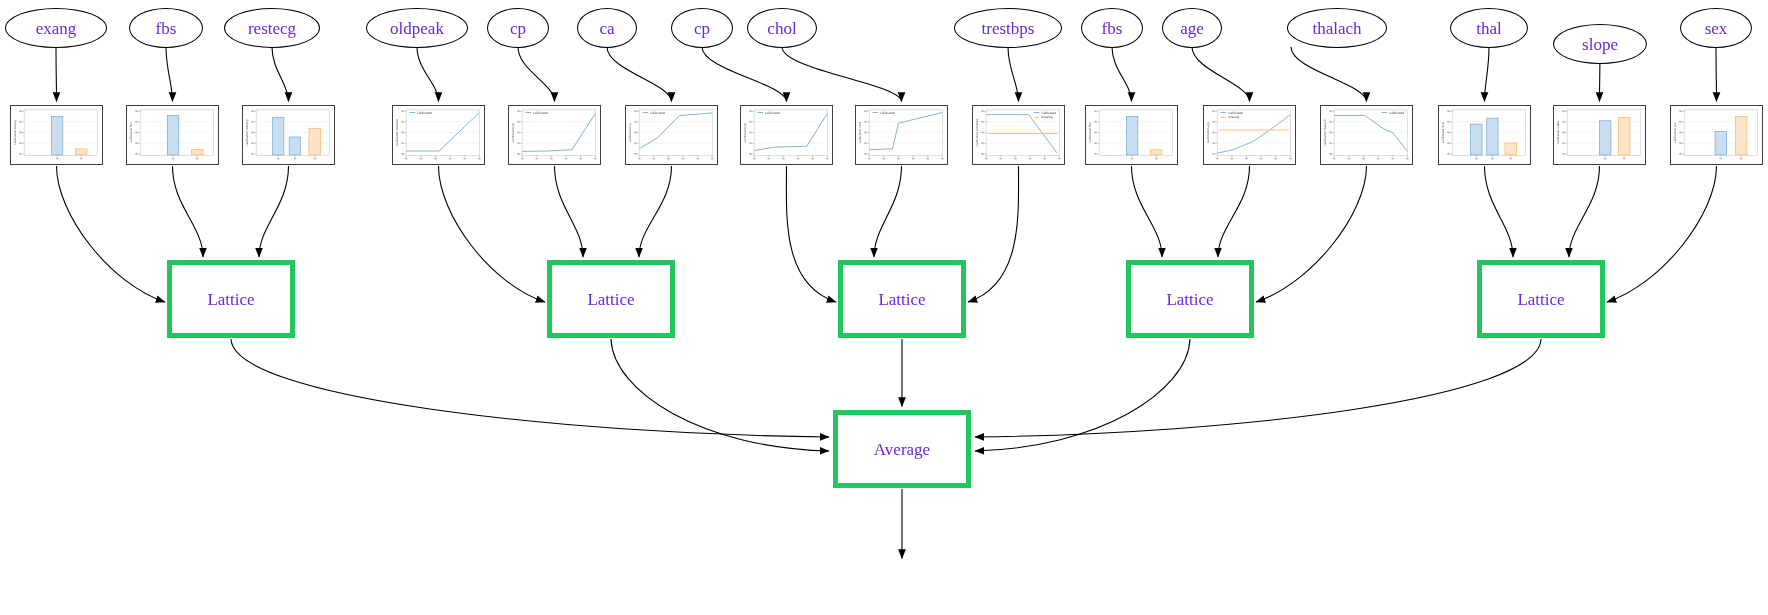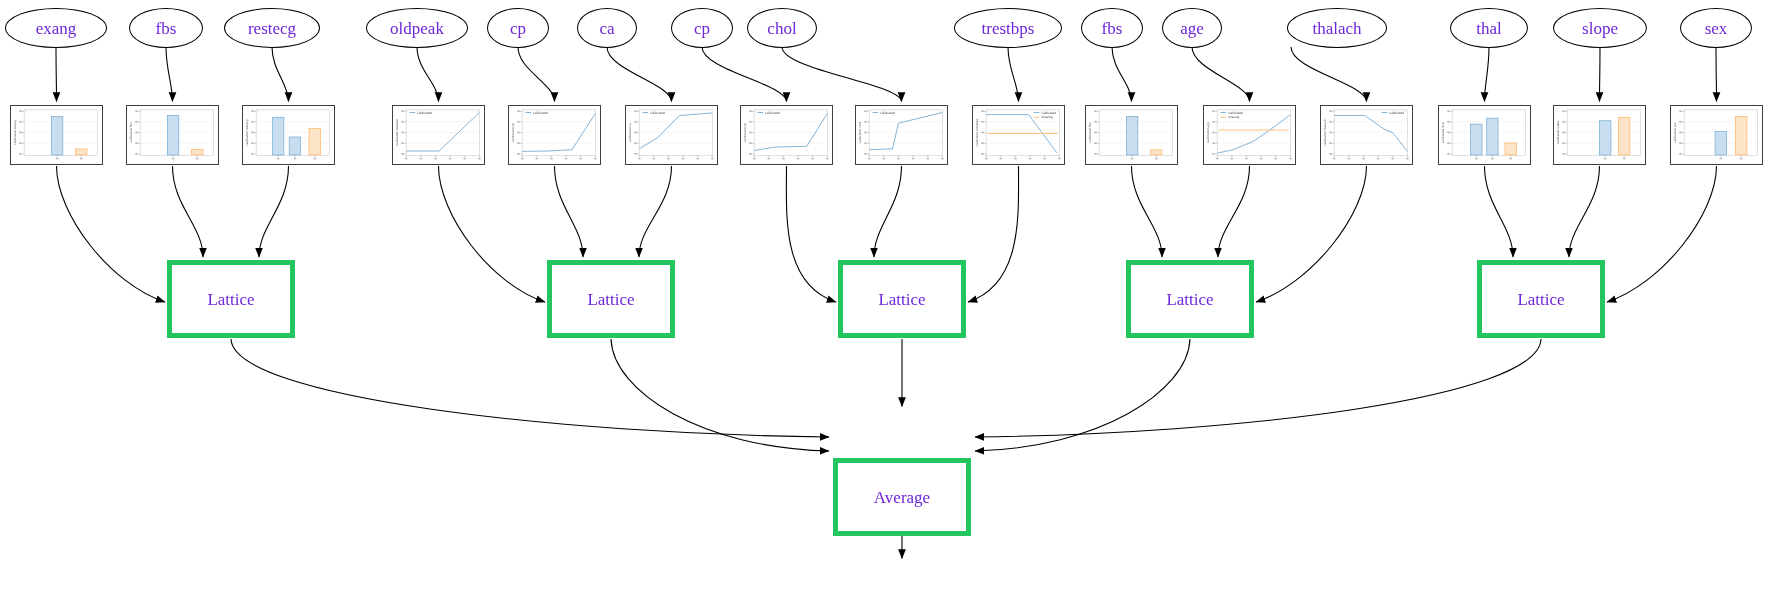--- a/index.html
+++ b/index.html
@@ -516,21 +516,21 @@
         <line x1="55.35" y1="52" x2="55.35" y2="54" stroke="#888" stroke-width="0.5"></line>
         <rect x="54.050000000000004" y="54.6" width="2.7" height="1.5" fill="#999" opacity="0.7"></rect>
         <line x1="74.6" y1="52" x2="74.6" y2="54" stroke="#888" stroke-width="0.5"></line>
         <rect x="73.3" y="54.6" width="2.7" height="1.5" fill="#999" opacity="0.7"></rect>
         <text transform="translate(4.5,28) rotate(-90)" text-anchor="middle" font-size="3.1" fill="#555" class="chart-text">calibrated thal</text>
         <rect x="32.41" y="19.1" width="12" height="32.4" fill="#c9ddf0" stroke="#7eb0d5" stroke-width="0.8"></rect>
         <rect x="49.35" y="12.799999999999997" width="12" height="38.7" fill="#c9ddf0" stroke="#7eb0d5" stroke-width="0.8"></rect>
         <rect x="68.6" y="38.9" width="12" height="12.600000000000001" fill="#fde4c8" stroke="#fdb96b" stroke-width="0.8"></rect>
       </svg>
     </div>
-    <div class="gnode ellipse" style="left: 1553px; top: 8px; width: 94px; height: 40px; font-family: Liberation Serif, serif;">
+    <div class="gnode ellipse" style="left: 1553px; top: 24px; width: 94px; height: 40px; font-family: Liberation Serif, serif;">
       <span>slope</span>
     </div>
     <div class="thumb" style="left: 1553px; top: 105px; width: 93px; height: 60px;">
       <svg viewBox="0 0 93 60" width="90" height="57">
         <rect x="13" y="4" width="77" height="48" fill="#ffffff" stroke="#c9c9c9" stroke-width="0.6"></rect>
         <line x1="11" y1="50.5" x2="13" y2="50.5" stroke="#888" stroke-width="0.5"></line>
         <rect x="7.8" y="49.5" width="2.7" height="1.7" fill="#999" opacity="0.7"></rect>
         <line x1="13" y1="39.25" x2="90" y2="39.25" stroke="#ececec" stroke-width="0.5"></line>
         <line x1="11" y1="39.25" x2="13" y2="39.25" stroke="#888" stroke-width="0.5"></line>
         <rect x="7.8" y="38.25" width="2.7" height="1.7" fill="#999" opacity="0.7"></rect>
@@ -589,16 +589,16 @@
     </div>
     <div class="gnode box" style="left: 838px; top: 260px; width: 128px; height: 78px;">
       <span>Lattice</span>
     </div>
     <div class="gnode box" style="left: 1126px; top: 260px; width: 128px; height: 78px;">
       <span>Lattice</span>
     </div>
     <div class="gnode box" style="left: 1477px; top: 260px; width: 128px; height: 78px;">
       <span>Lattice</span>
     </div>
-    <div class="gnode box" style="left: 833px; top: 410px; width: 138px; height: 78px; margin-top: 48px;">
+    <div class="gnode box" style="left: 833px; top: 410px; width: 138px; height: 78px;">
       <span>Average</span>
     </div>
   </div>
 
 </body></html>

